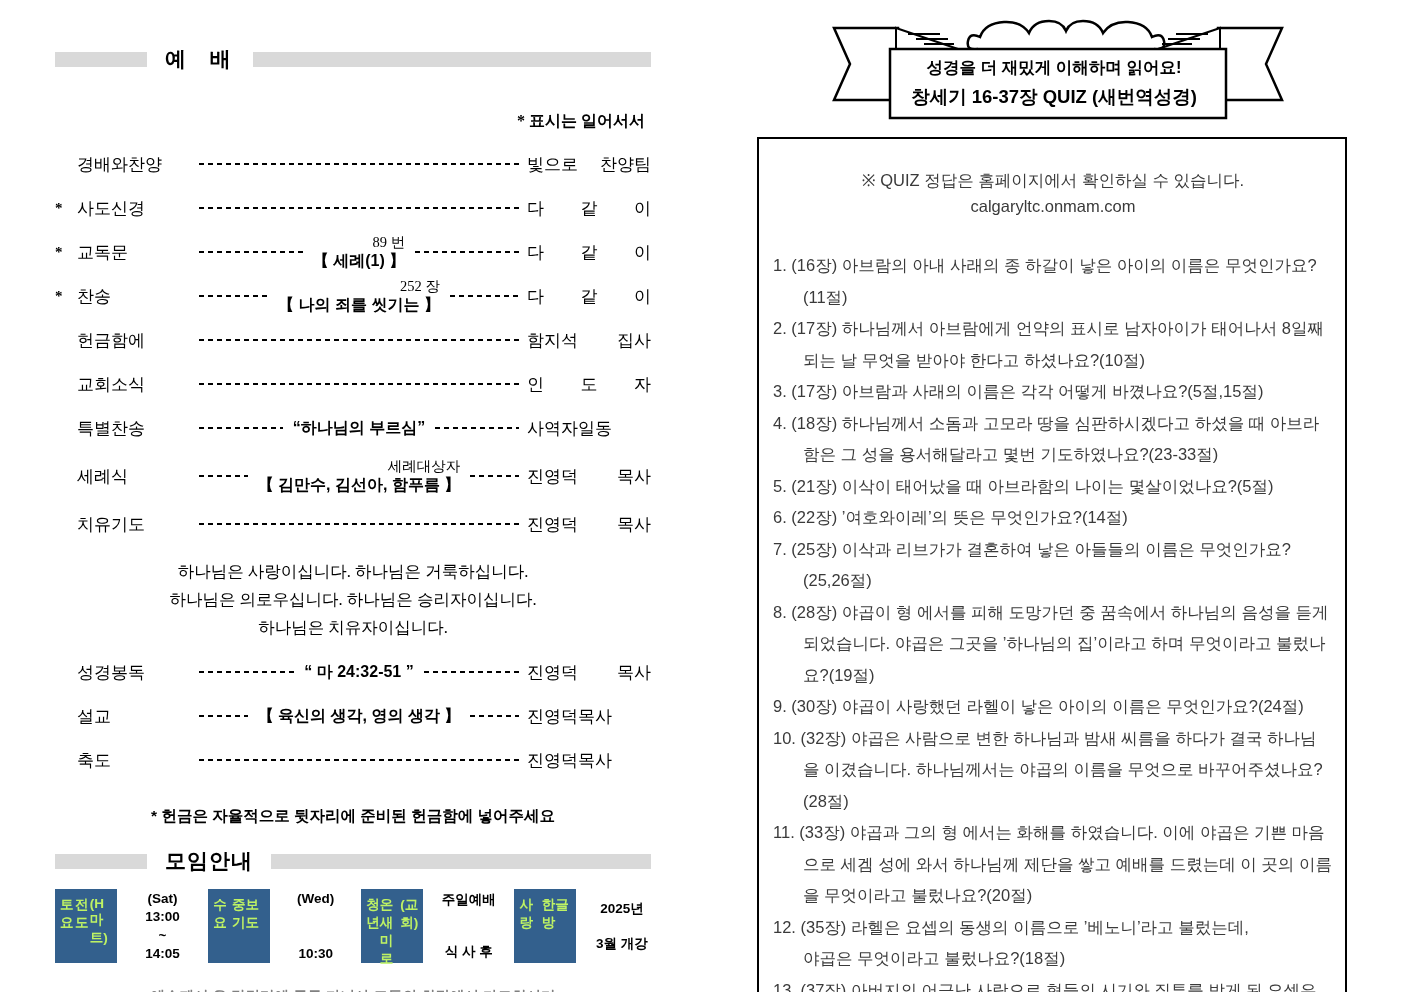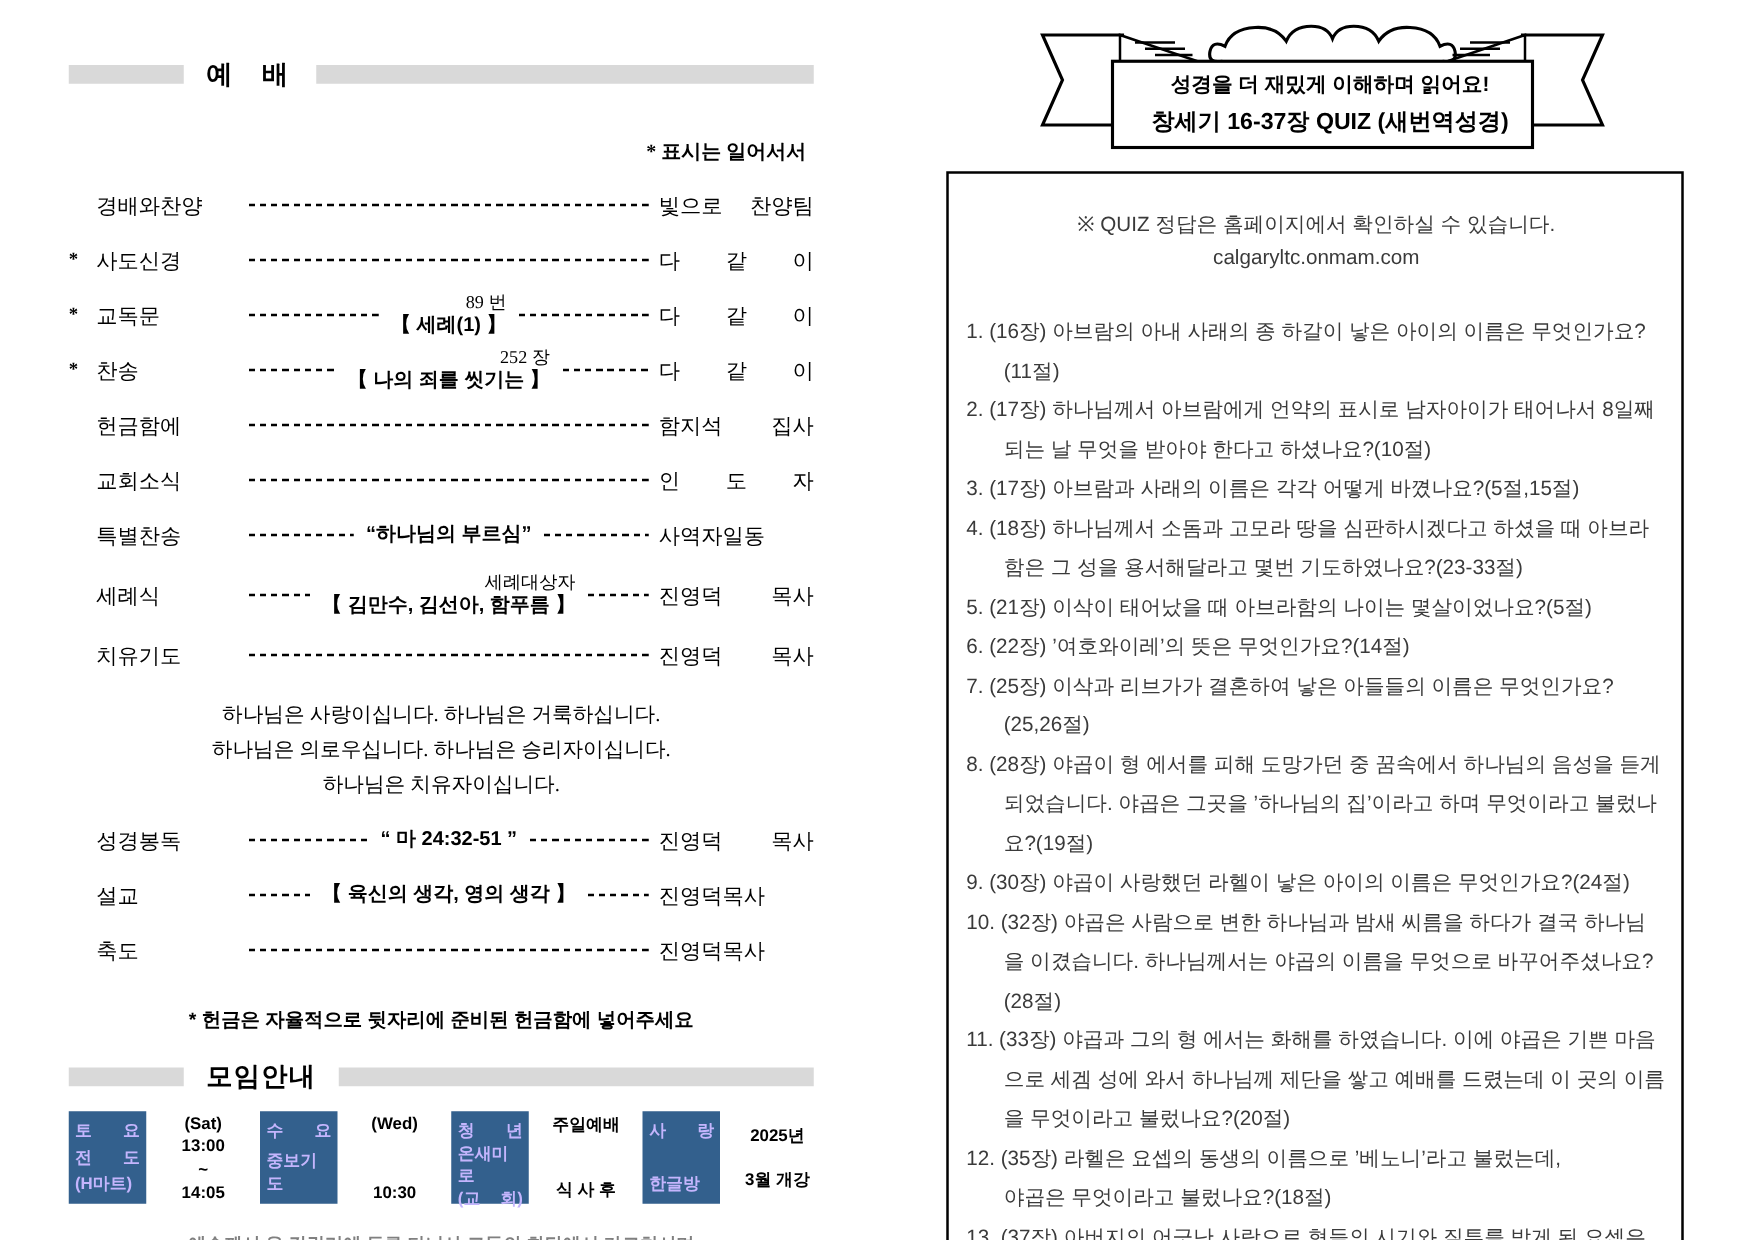--- a/index.html
+++ b/index.html
@@ -24,34 +24,34 @@
   .ocenter { display:flex; flex-direction:column; align-items:flex-end; line-height:1.2; padding:0 2px; }
   .ocenter .ctop { font-size:14.5px; }
   .ocenter .cmain { font-family:"Liberation Sans",sans-serif; font-weight:bold; font-size:16px; white-space:nowrap; }
 
   .creed { text-align:center; font-size:16.5px; line-height:28px; margin:12px 0 8px; }
   .offer { text-align:center; font-family:"Liberation Sans",sans-serif; font-weight:bold;
            font-size:15.5px; margin:24px 0 20px; }
 
   .mtable { display:flex; justify-content:space-between; margin-top:14px;
             font-family:"Liberation Sans",sans-serif; }
-  .mbox { width:62px; height:74px; background:#33608D; color:#c4b5fd; font-weight:bold; font-size:13.5px;
-          display:flex; flex-direction:column; justify-content:space-between; padding:7px 5px; }
+  .mbox { width:62px; height:74px; background:#33608D; color:#bef264; font-weight:bold; font-size:13.5px;
+          display:flex; flex-direction:row; justify-content:space-between; padding:7px 5px; }
   .mbox div { text-align:justify; text-align-last:justify; }
   .minfo { width:58px; height:74px; display:flex; flex-direction:column; justify-content:space-between;
            text-align:center; font-weight:bold; font-size:13.5px; padding:2px 0; }
   .minfo.center { justify-content:center; gap:17px; }
   .verse { margin-top:18px; text-align:center; color:#808080; font-family:"Liberation Sans",sans-serif;
            font-weight:bold; font-size:14.5px; line-height:30px; }
 
   
   .right-page { position:absolute; left:755px; top:18px; width:606px; }
   .banner { position:relative; width:460px; height:110px; margin:0 auto; }
   .banner svg { position:absolute; left:0; top:0; }
-  .banner-text { position:absolute; left:62px; top:31px; width:348px; height:68px;
+  .banner-text { position:absolute; left:52px; top:31px; width:348px; height:68px;
                  display:flex; flex-direction:column; align-items:center; justify-content:center;
                  gap:5px; font-family:"Liberation Sans",sans-serif; font-weight:bold; }
   .bline1 { font-size:16.5px; }
   .bline2 { font-size:18.5px; }
 
   .quiz-box { margin-top:9px; margin-left:2px; width:590px; min-height:818px; border:2px solid #000;
               padding:16px 12px 18px 14px; font-family:"Liberation Sans",sans-serif; color:#3a3a3a; }
   .quiz-note { text-align:center; font-size:16.5px; line-height:27px; margin-top:12px; }
   .quiz-site { text-align:center; font-size:16.5px; margin-top:3px; }
   .questions { margin-top:34px; font-size:16.5px; line-height:31.5px; }

